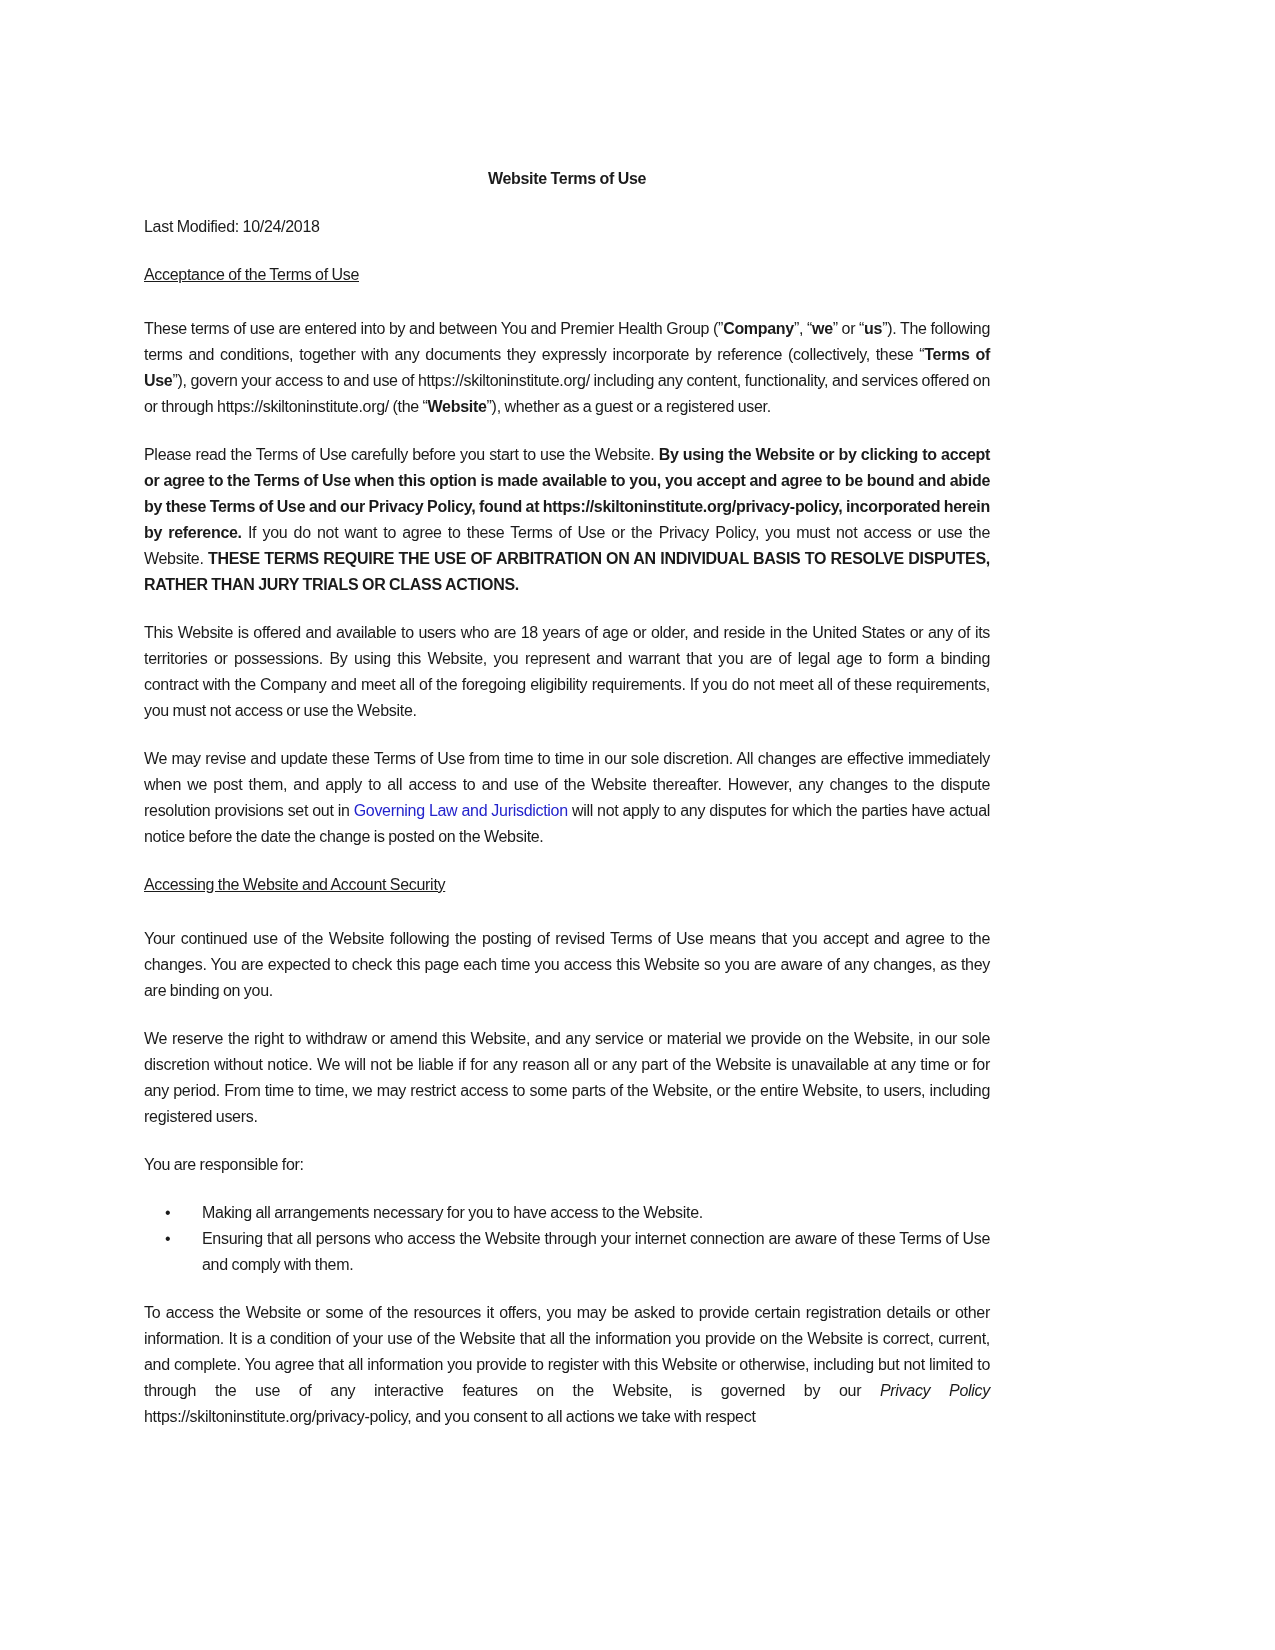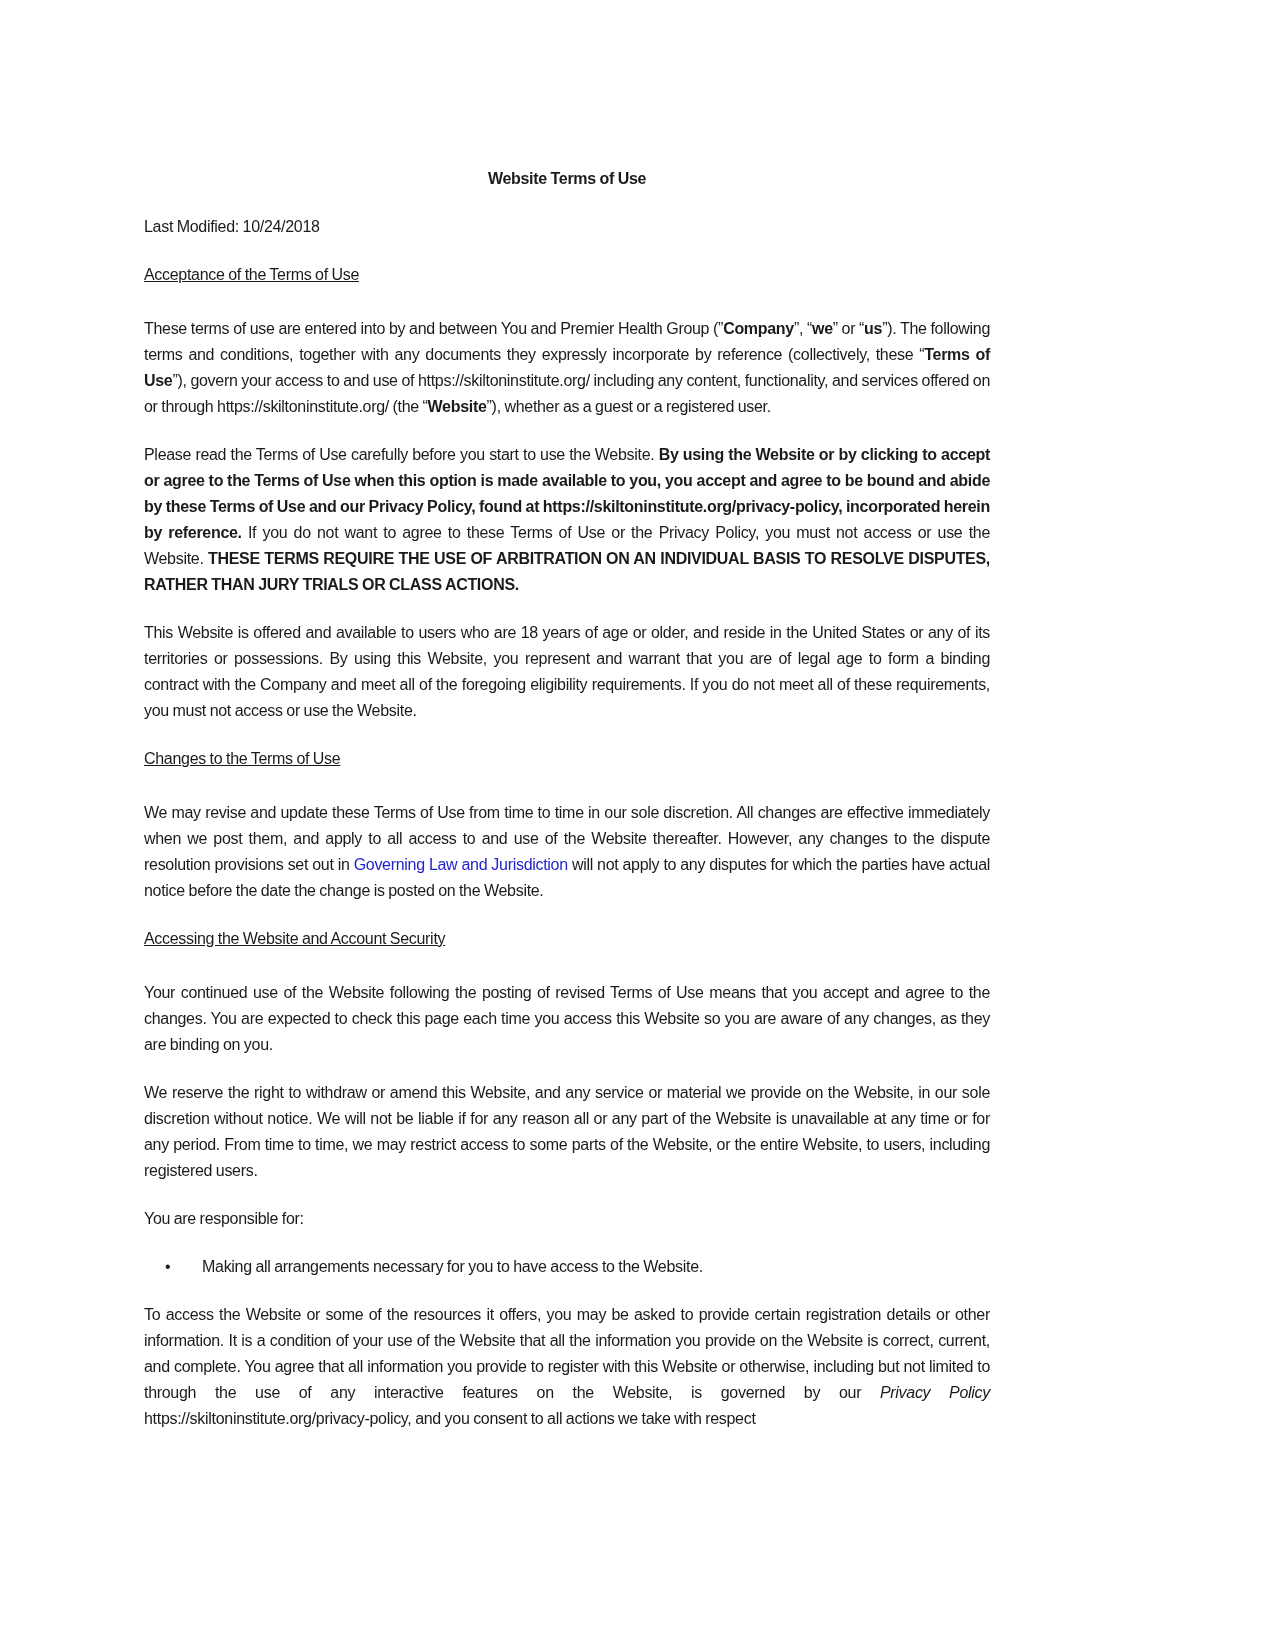--- a/index.html
+++ b/index.html
@@ -77,31 +77,31 @@
   <p class="blk">Last Modified: 10/24/2018</p>
 
   <p class="blk heading">Acceptance of the Terms of Use</p>
 
   <p class="blk just"><span>These terms of use are entered into by and between You and Premier Health Group (”</span><span class="b">Company</span><span>”, “</span><span class="b">we</span><span>” or “</span><span class="b">us</span><span>”). The following terms and conditions, together with any documents they expressly incorporate by reference (collectively, these “</span><span class="b">Terms of Use</span><span>”), govern your access to and use of https://skiltoninstitute.org/ including any content, functionality, and services offered on or through https://skiltoninstitute.org/ (the “</span><span class="b">Website</span><span>”), whether as a guest or a registered user.</span></p>
 
   <p class="blk just"><span>Please read the Terms of Use carefully before you start to use the Website. </span><span class="b">By using the Website or by clicking to accept or agree to the Terms of Use when this option is made available to you, you accept and agree to be bound and abide by these Terms of Use and our Privacy Policy, found at https://skiltoninstitute.org/privacy-policy, incorporated herein by reference.</span><span> If you do not want to agree to these Terms of Use or the Privacy Policy, you must not access or use the Website. </span><span class="b">THESE TERMS REQUIRE THE USE OF ARBITRATION ON AN INDIVIDUAL BASIS TO RESOLVE DISPUTES, RATHER THAN JURY TRIALS OR CLASS ACTIONS.</span></p>
 
   <p class="blk just"><span>This Website is offered and available to users who are 18 years of age or older, and reside in the United States or any of its territories or possessions. By using this Website, you represent and warrant that you are of legal age to form a binding contract with the Company and meet all of the foregoing eligibility requirements. If you do not meet all of these requirements, you must not access or use the Website.</span></p>
 
-  <p class="blk heading">Changes to the Terms of Use</p>
 
   <p class="blk just"><span>We may revise and update these Terms of Use from time to time in our sole discretion. All changes are effective immediately when we post them, and apply to all access to and use of the Website thereafter. However, any changes to the dispute resolution provisions set out in </span><a class="doclink">Governing Law and Jurisdiction</a><span> will not apply to any disputes for which the parties have actual notice before the date the change is posted on the Website.</span></p>
 
   <p class="blk heading">Accessing the Website and Account Security</p>
 
   <p class="blk just"><span>Your continued use of the Website following the posting of revised Terms of Use means that you accept and agree to the changes. You are expected to check this page each time you access this Website so you are aware of any changes, as they are binding on you.</span></p>
 
   <p class="blk just"><span>We reserve the right to withdraw or amend this Website, and any service or material we provide on the Website, in our sole discretion without notice. We will not be liable if for any reason all or any part of the Website is unavailable at any time or for any period. From time to time, we may restrict access to some parts of the Website, or the entire Website, to users, including registered users.</span></p>
 
   <p class="blk"><span>You are responsible for:</span></p>
 
   <ul class="bullets">
     <li>Making all arrangements necessary for you to have access to the Website.</li>
+    <li>Ensuring that all persons who access the Website through your internet connection are aware of these Terms of Use and comply with them.</li>
   </ul>
 
   <p class="blk just"><span>To access the Website or some of the resources it offers, you may be asked to provide certain registration details or other information. It is a condition of your use of the Website that all the information you provide on the Website is correct, current, and complete. You agree that all information you provide to register with this Website or otherwise, including but not limited to through the use of any interactive features on the Website, is governed by our </span><span class="i">Privacy Policy</span><span> https://skiltoninstitute.org/privacy-policy, and you consent to all actions we take with respect</span></p>
 
 </div>
 
 </body></html>

